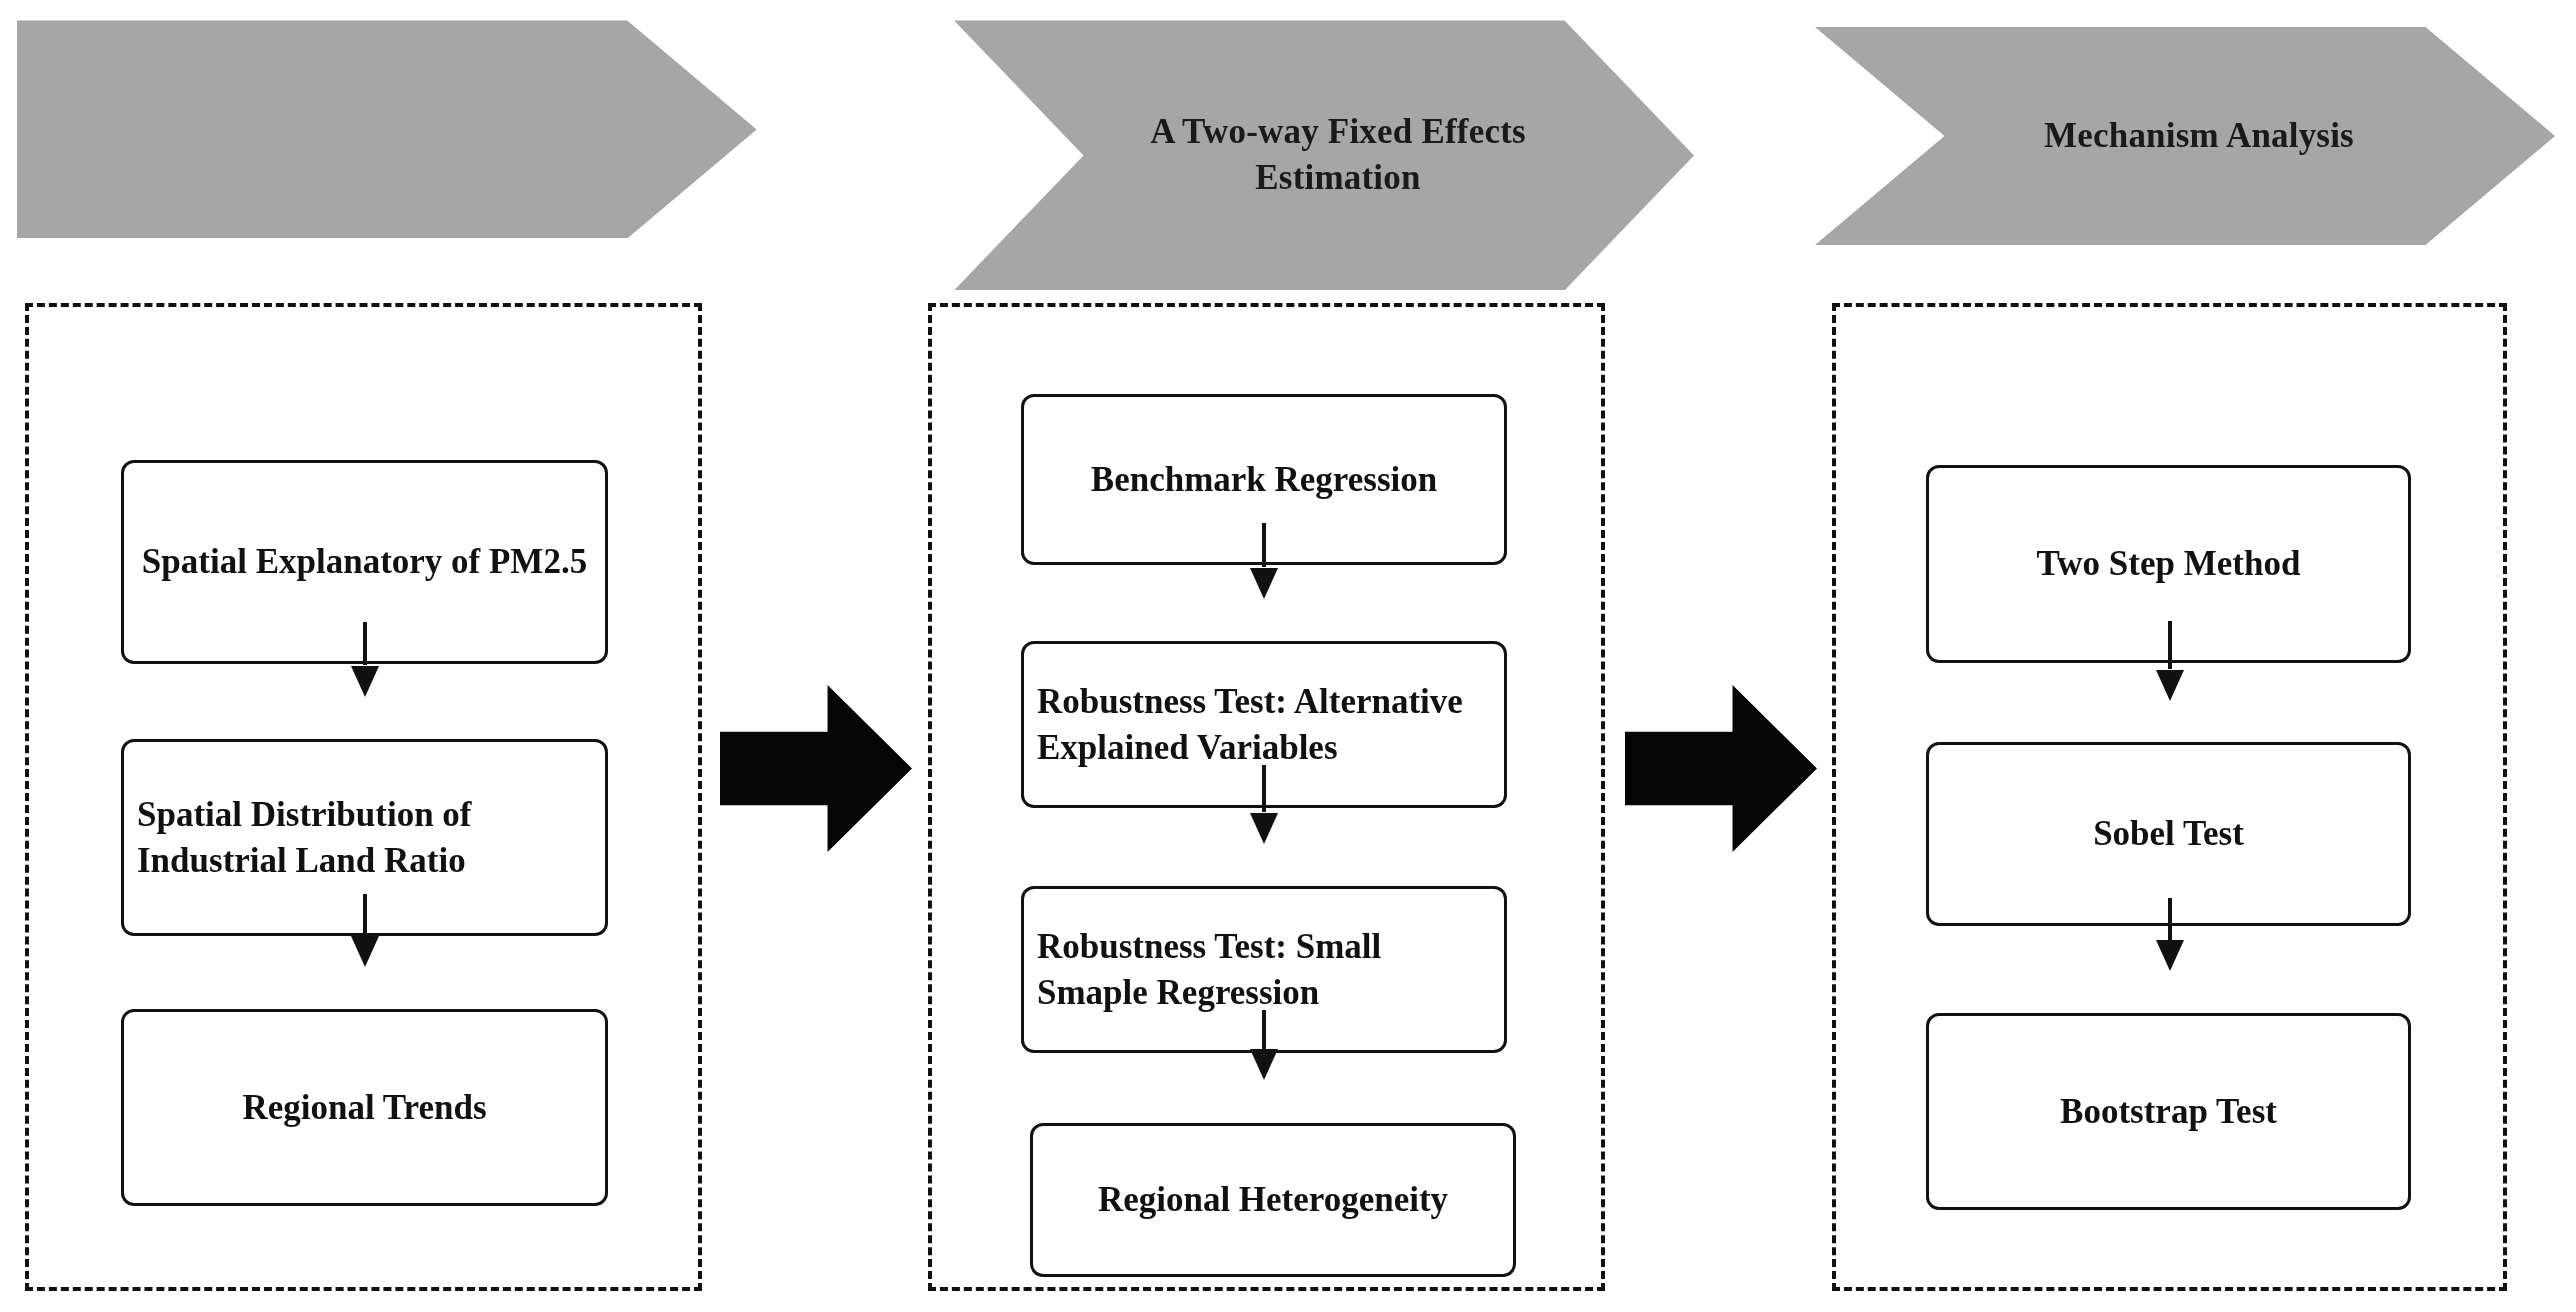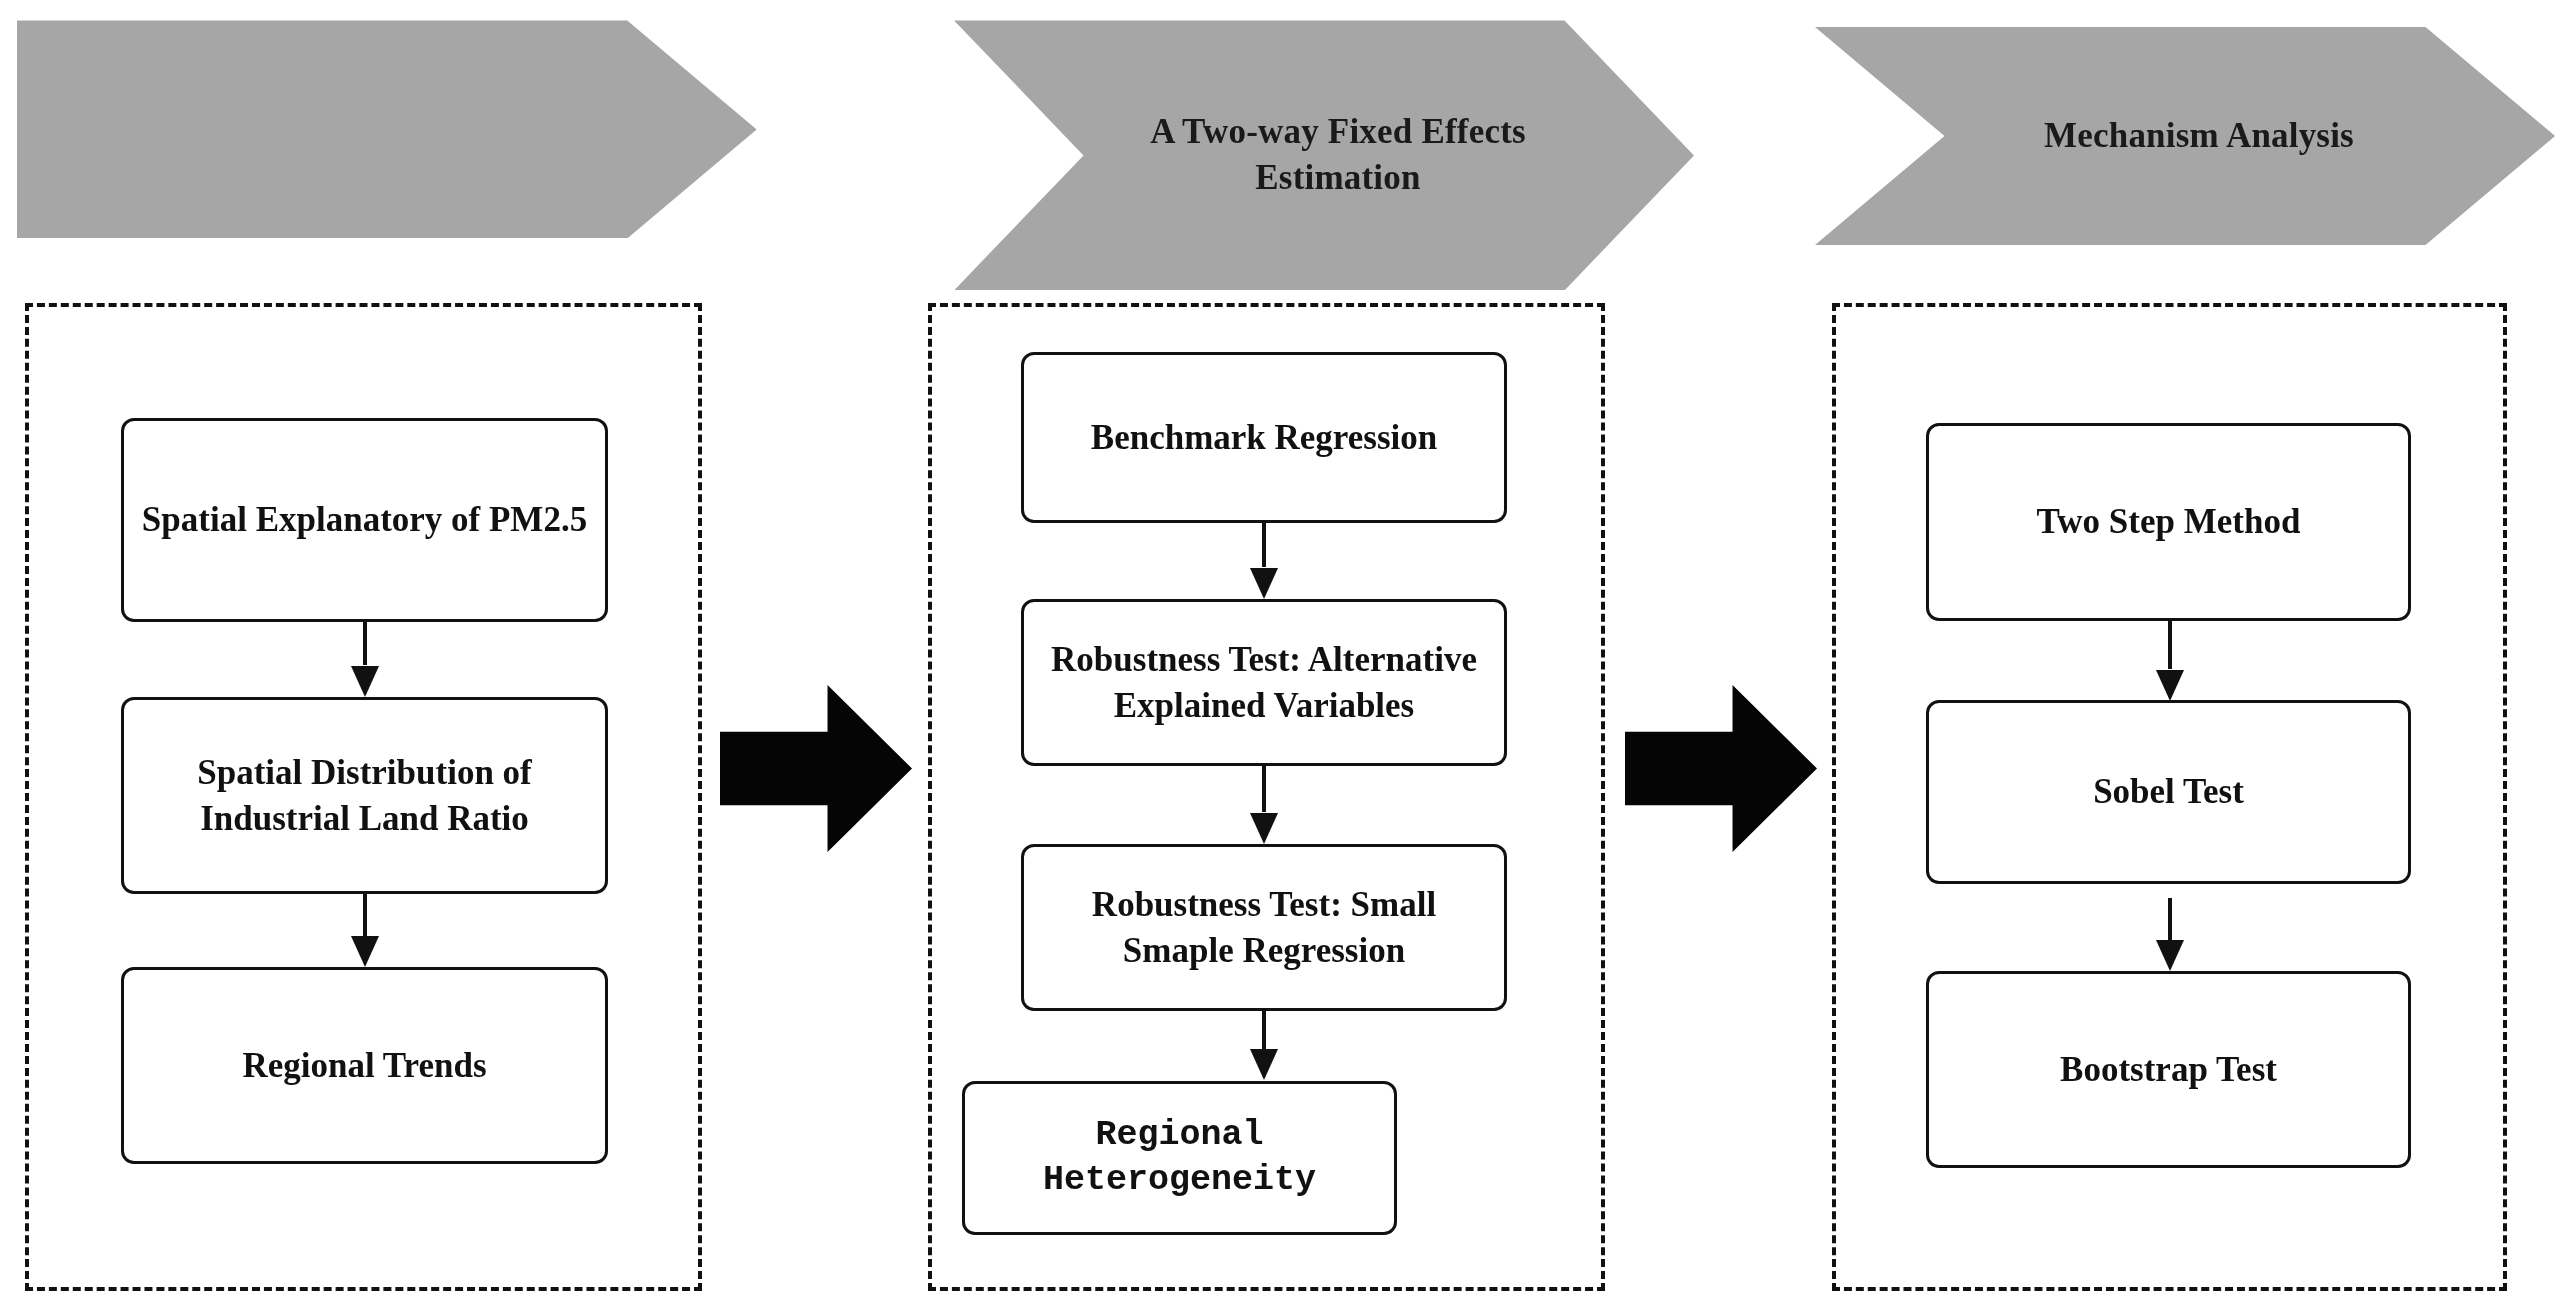--- a/index.html
+++ b/index.html
@@ -71,38 +71,39 @@
   
   .step-box {
     position: absolute;
     box-sizing: border-box;
     border: 3.7px solid #111111;
     border-radius: 13px;
     background: #ffffff;
     display: flex;
     align-items: center;
     justify-content: center;
-    text-align: center;
+    text-align: left;
     color: #111111;
     font-weight: bold;
     font-size: 35px;
     line-height: 1.30;
     padding: 5.6px 13px;
+    margin-top: 42px;
   }
 
   
   #box-c1-1 { left: 121px; top: 418px;  width: 487px; height: 204px; }
   #box-c1-2 { left: 121px; top: 697px;  width: 487px; height: 197px; }
   #box-c1-3 { left: 121px; top: 967px; width: 487px; height: 197px; }
 
   
   #box-c2-1 { left: 1021px; top: 352px;  width: 486px; height: 171px; }
   #box-c2-2 { left: 1021px; top: 599px;  width: 486px; height: 167px; }
   #box-c2-3 { left: 1021px; top: 844px;  width: 486px; height: 167px; }
-  #box-c2-4 { left: 962px; top: 1081px; width: 435px; height: 154px; font-family: Liberation Mono, monospace; }
+  #box-c2-4 { left: 1030px; top: 1081px; width: 486px; height: 154px; }
 
   
   #box-c3-1 { left: 1926px; top: 423px;  width: 485px; height: 198px; }
   #box-c3-2 { left: 1926px; top: 700px;  width: 485px; height: 184px; }
   #box-c3-3 { left: 1926px; top: 971px; width: 485px; height: 197px; }
 
   
   .v-arrow {
     position: absolute;
     width: 28px;

